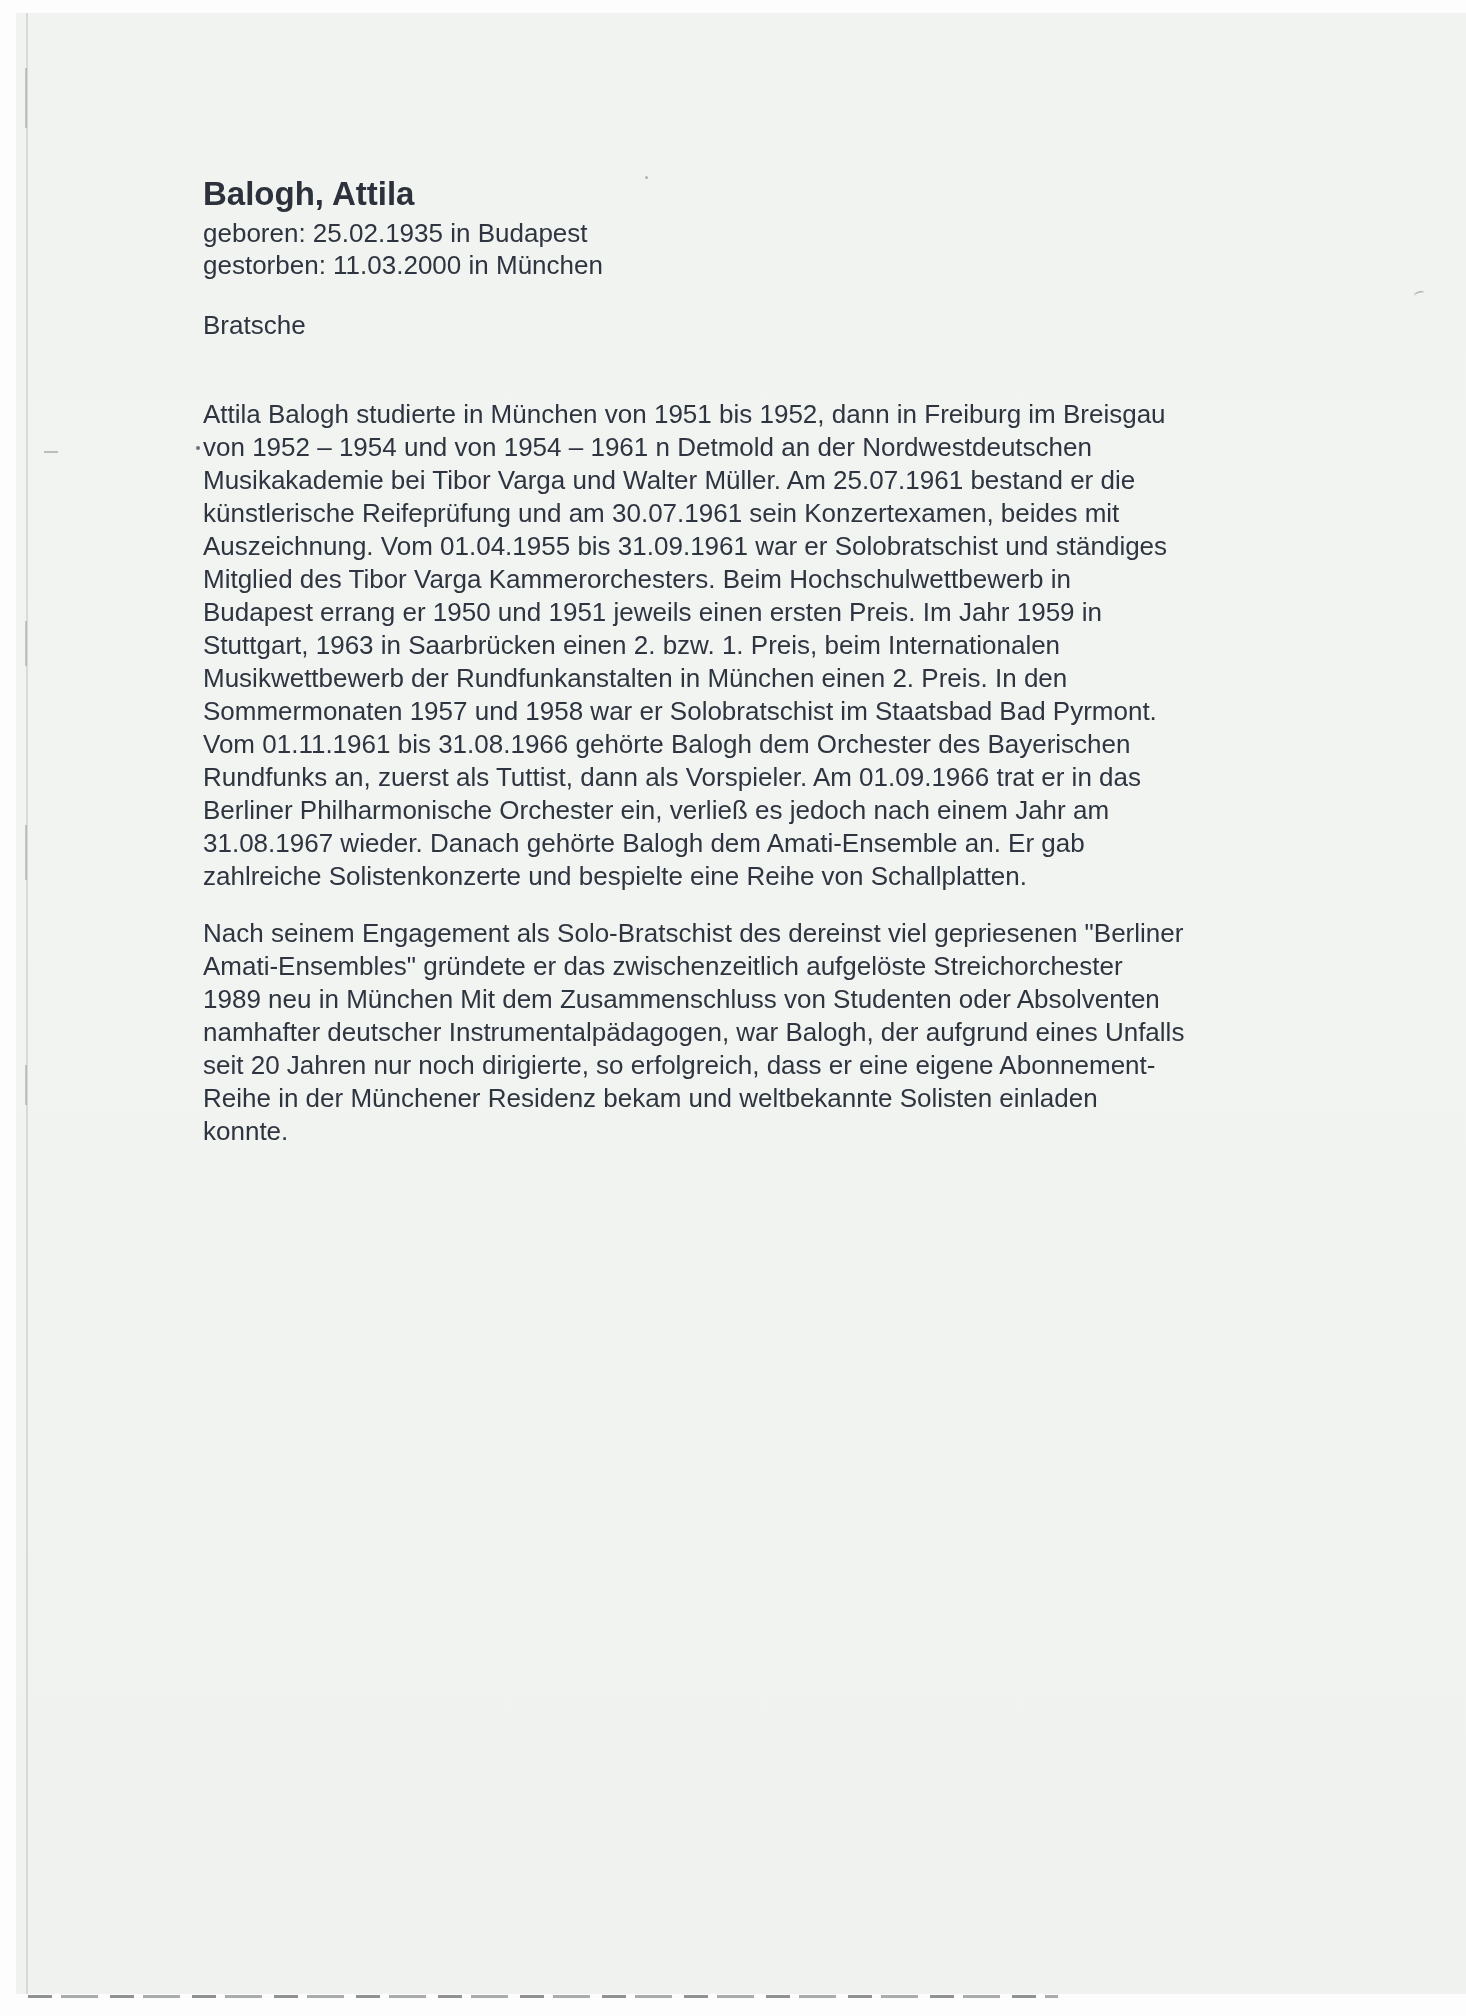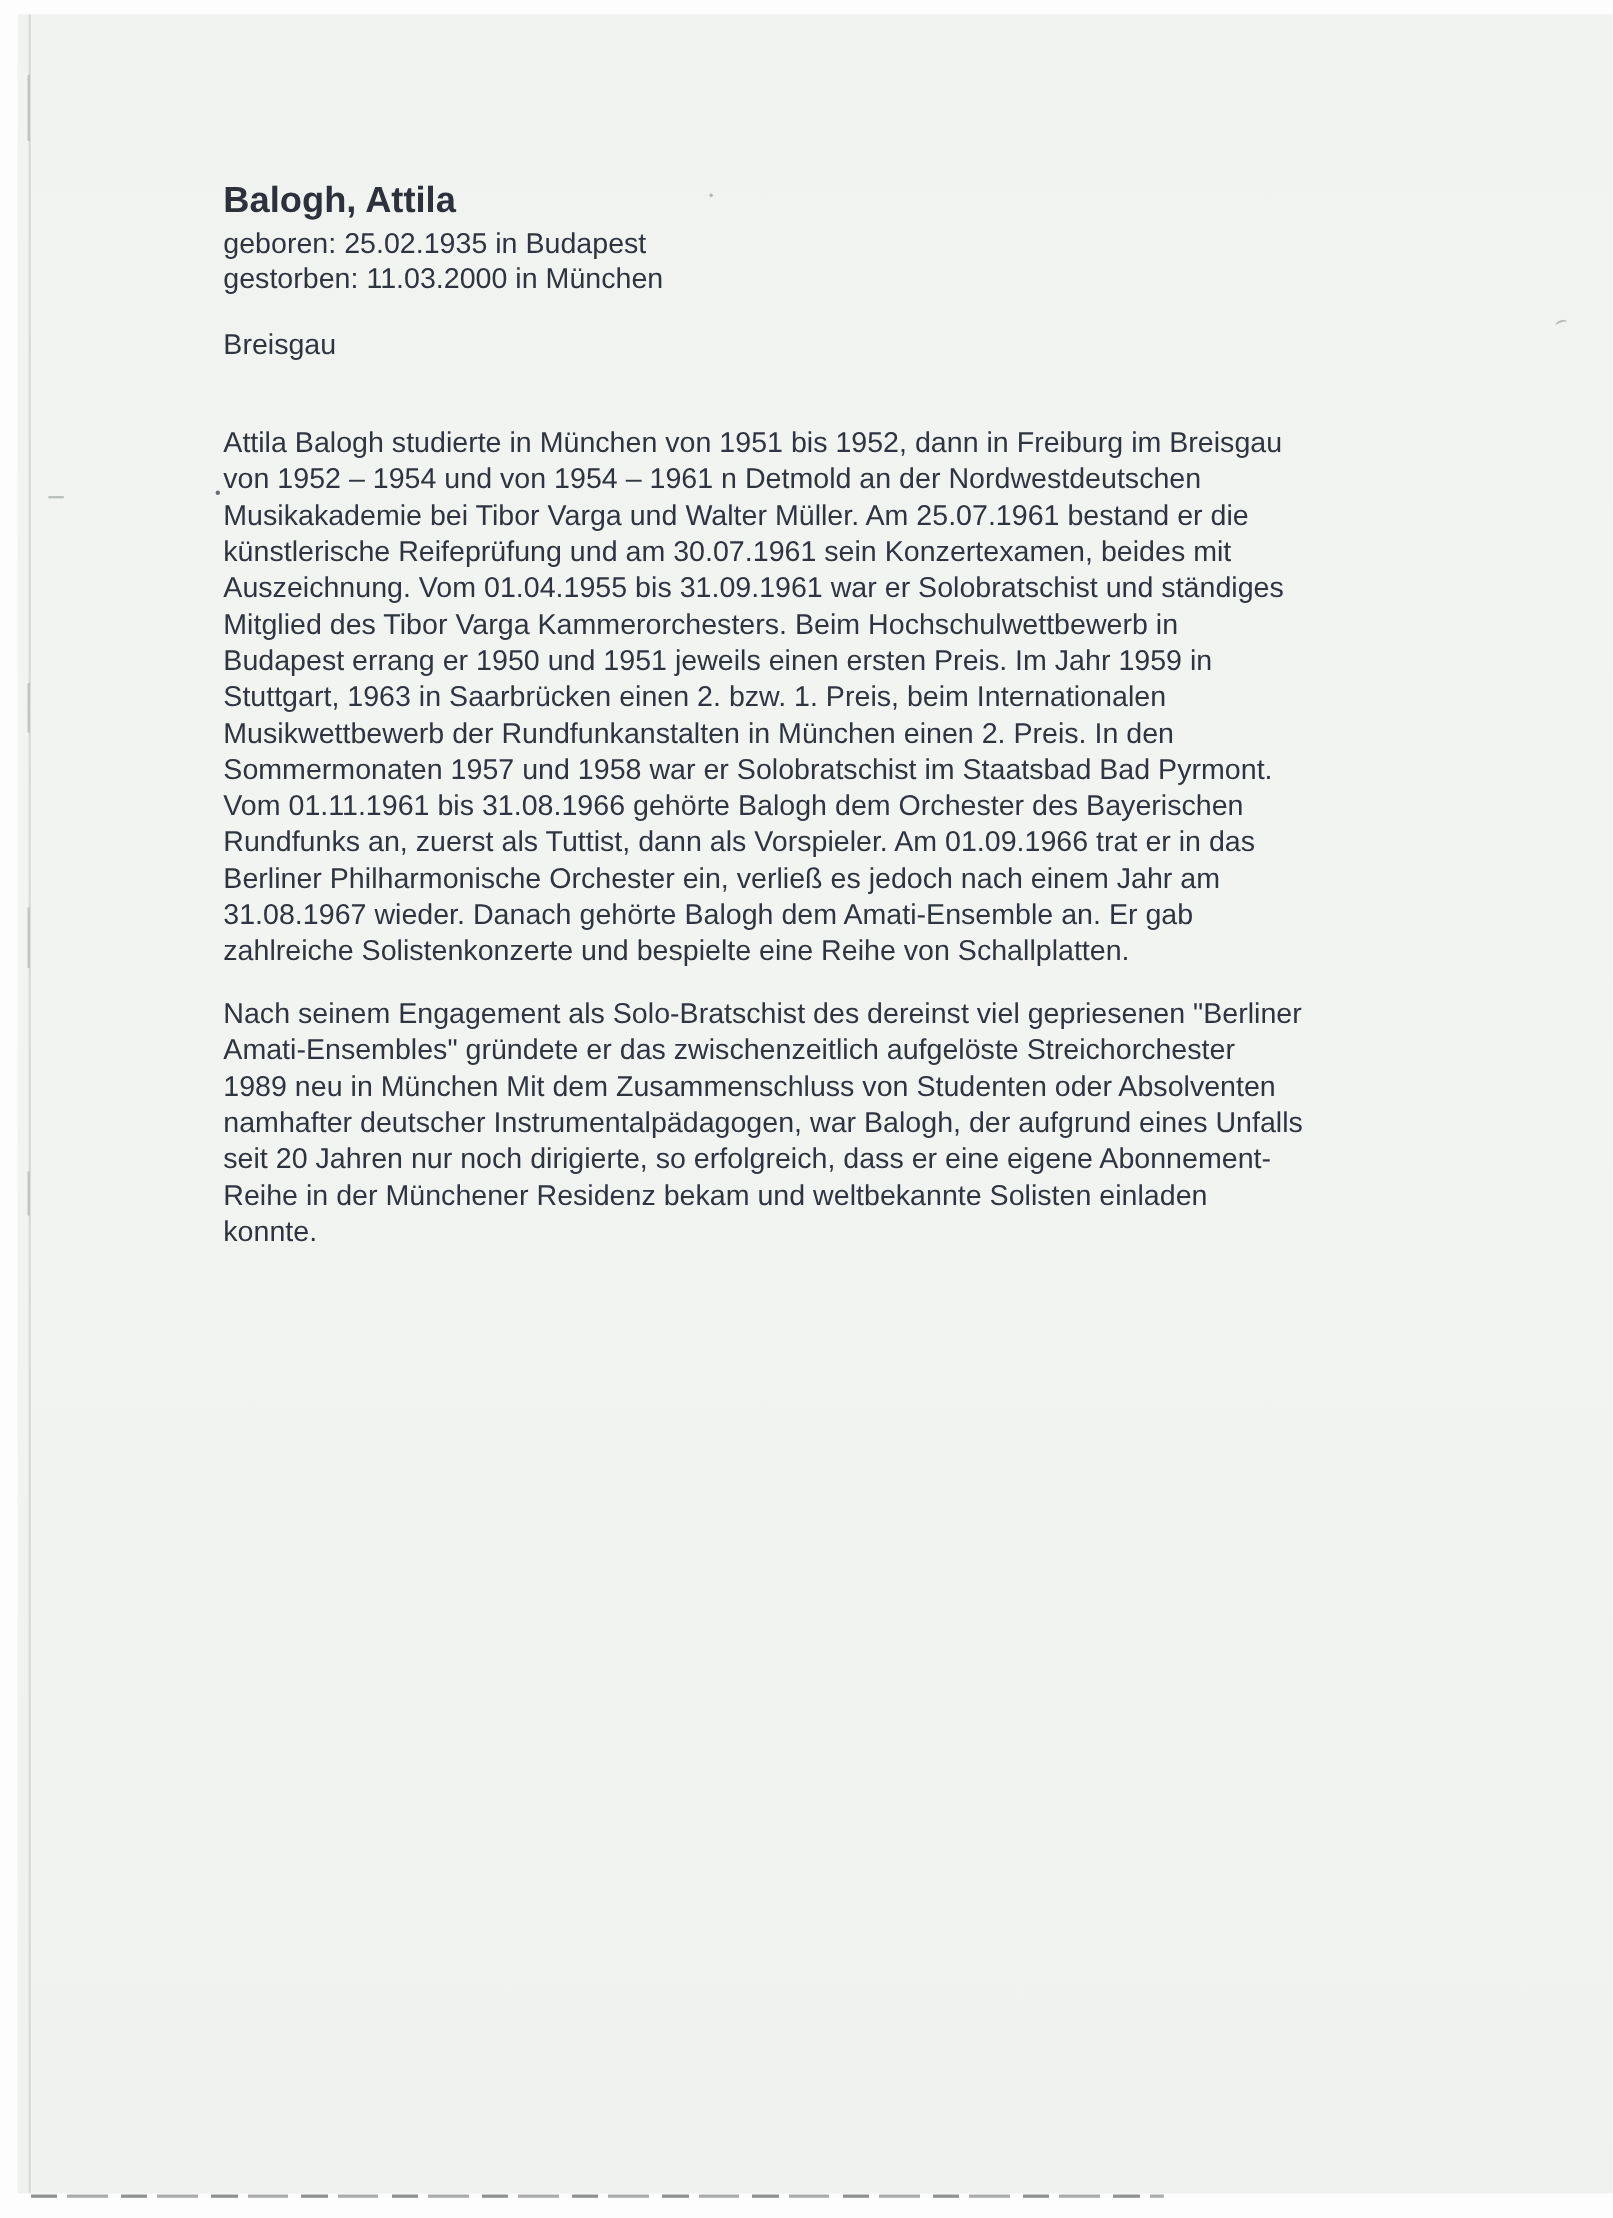--- a/index.html
+++ b/index.html
@@ -53,21 +53,21 @@
       90deg,
       rgba(70, 74, 72, 0.6) 0px, rgba(70, 74, 72, 0.6) 24px,
       transparent 24px, transparent 33px,
       rgba(70, 74, 72, 0.45) 33px, rgba(70, 74, 72, 0.45) 70px,
       transparent 70px, transparent 82px
     );
   }
   .content {
     position: absolute;
     left: 187px;
-    top: 150px;
+    top: 162px;
     width: 1120px;
     color: #2f3540;
   }
   .person-name {
     font-size: 33px;
     font-weight: bold;
     line-height: 38px;
     margin: 0 0 4px 0;
     color: #2c313b;
   }
@@ -125,21 +125,21 @@
     <div class="edge-line"></div>
     <div class="edge-speck" style="top: 55px; height: 60px;"></div>
     <div class="edge-speck" style="top: 608px; height: 45px;"></div>
     <div class="edge-speck" style="top: 812px; height: 55px;"></div>
     <div class="edge-speck" style="top: 1052px; height: 40px;"></div>
 
     <div class="content">
       <h1 class="person-name">Balogh, Attila</h1>
       <div class="meta-line">geboren: 25.02.1935 in Budapest</div>
       <div class="meta-line">gestorben: 11.03.2000 in München</div>
-      <div class="instrument">Breisgau</div>
+      <div class="instrument">Bratsche</div>
       <p class="para para-1">Attila Balogh studierte in München von 1951 bis 1952, dann in Freiburg im Breisgau
 von 1952 – 1954 und von 1954 – 1961 n Detmold an der Nordwestdeutschen
 Musikakademie bei Tibor Varga und Walter Müller. Am 25.07.1961 bestand er die
 künstlerische Reifeprüfung und am 30.07.1961 sein Konzertexamen, beides mit
 Auszeichnung. Vom 01.04.1955 bis 31.09.1961 war er Solobratschist und ständiges
 Mitglied des Tibor Varga Kammerorchesters. Beim Hochschulwettbewerb in
 Budapest errang er 1950 und 1951 jeweils einen ersten Preis. Im Jahr 1959 in
 Stuttgart, 1963 in Saarbrücken einen 2. bzw. 1. Preis, beim Internationalen
 Musikwettbewerb der Rundfunkanstalten in München einen 2. Preis. In den
 Sommermonaten 1957 und 1958 war er Solobratschist im Staatsbad Bad Pyrmont.

